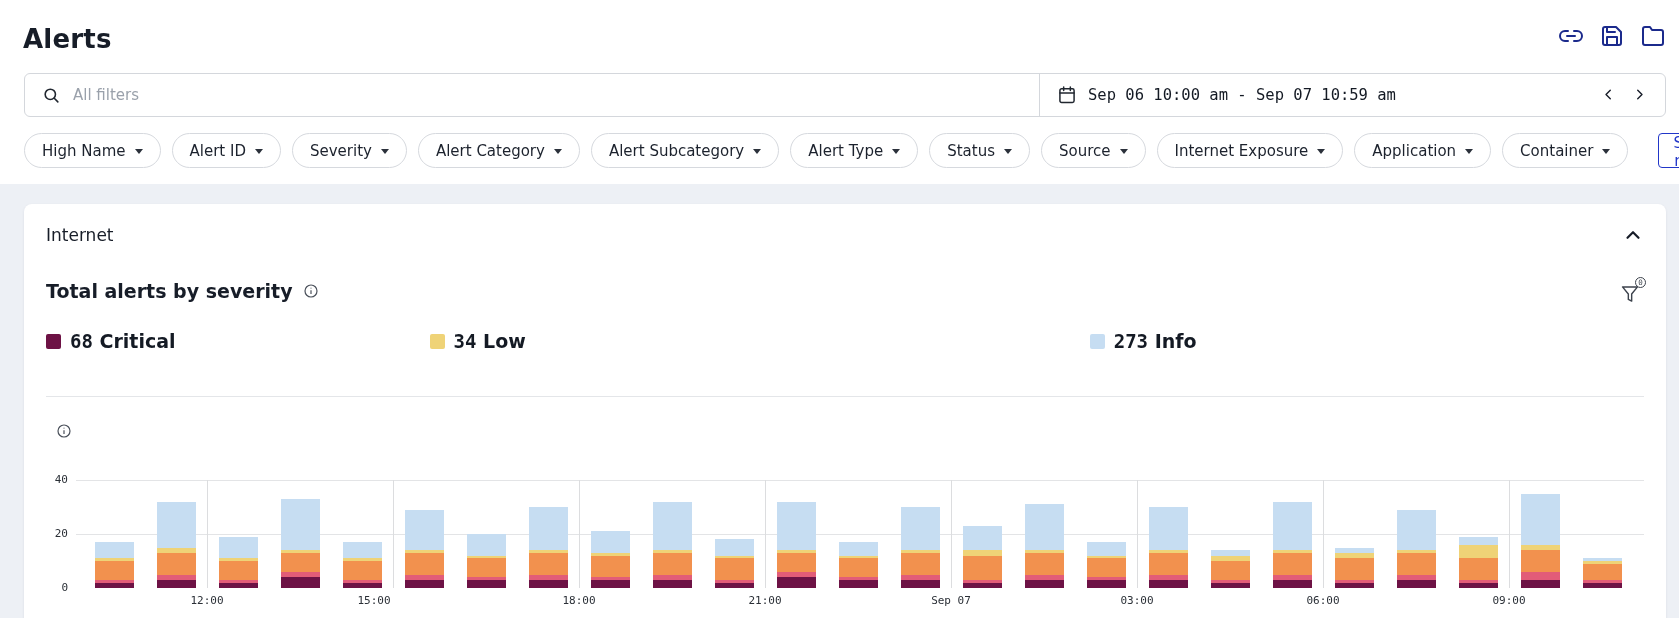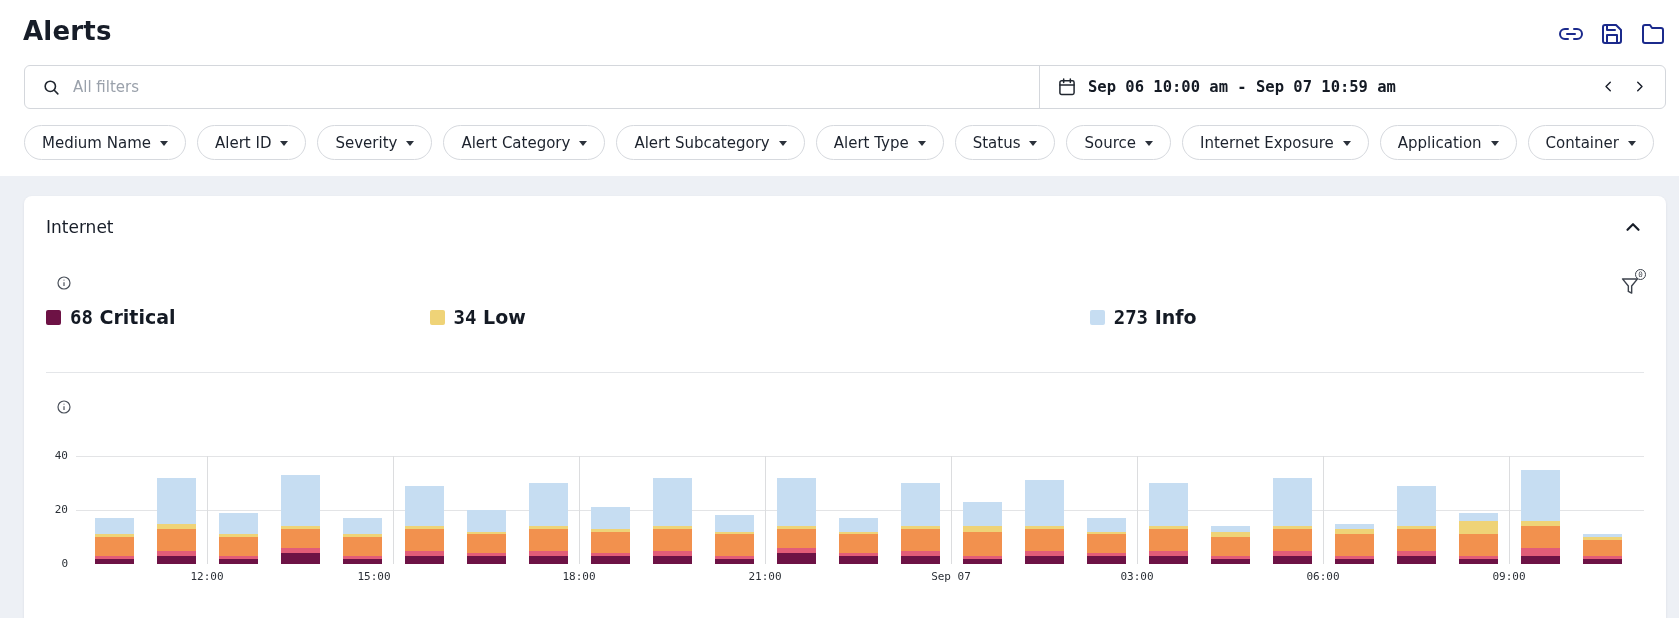--- a/index.html
+++ b/index.html
@@ -2,37 +2,37 @@
 <html><head>
 <meta charset="utf-8">
 <style>
   * { margin:0; padding:0; box-sizing:border-box; }
   html,body { width:1679px; height:618px; overflow:hidden; background:#edf0f5;
     font-family:"DejaVu Sans", sans-serif; color:#171d28; }
   .num { font-family:"DejaVu Sans Mono", monospace; }
 
   
   .tophdr { background:#ffffff; padding-bottom:16px; }
-  .title-row { display:flex; align-items:flex-end; padding:16px 8px 0 23px; position:relative; }
+  .title-row { display:flex; align-items:flex-start; padding:24px 8px 0 23px; position:relative; }
   .page-title { font-size:26px; font-weight:bold; letter-spacing:.2px; }
   .hdr-icons { margin-left:auto; display:flex; gap:17px; padding-right:6px; }
   .hdr-icons .icbtn { width:24px; height:24px; background:none; border:none; cursor:pointer; padding:0; }
   .hdr-icons svg { width:24px; height:24px; stroke:#1b2a8c; fill:none; stroke-width:2;
     stroke-linecap:round; stroke-linejoin:round; }
 
   
   .filter-row { margin:19px 13px 0 24px; height:44px; border:1px solid #d4d7dc; border-radius:6px;
     background:#fff; display:flex; align-items:stretch; }
   .search-part { flex:1; display:flex; align-items:center; padding-left:17px; gap:12px; }
   .search-part svg { width:19px; height:19px; stroke:#20262f; fill:none; stroke-width:2;
     stroke-linecap:round; }
   .search-input { border:none; outline:none; flex:1; font-size:15px; font-family:inherit; color:#171d28; }
   .search-input::placeholder { color:#9aa1ab; }
   .date-part { width:626px; border-left:1px solid #d4d7dc; display:flex; align-items:center;
-    padding:0 17px; gap:11px; cursor:pointer;font-weight:bold; }
+    padding:0 17px; gap:11px; cursor:pointer; }
   .date-part .cal svg { width:20px; height:20px; stroke:#20262f; fill:none; stroke-width:1.8;
     stroke-linecap:round; stroke-linejoin:round; display:block; }
   .date-text { font-size:15.5px; color:#141a24; }
   .date-nav { margin-left:auto; display:flex; gap:13px; }
   .date-nav button { background:none; border:none; cursor:pointer; width:18px; height:18px; padding:0; }
   .date-nav svg { width:17px; height:17px; stroke:#1a1f2b; fill:none; stroke-width:2;
     stroke-linecap:round; stroke-linejoin:round; }
 
   
   .chips-row { margin:16px 13px 0 24px; display:flex; align-items:center; gap:11px; }
@@ -57,21 +57,21 @@
   .sev-row { margin-top:32px; display:flex; align-items:center; }
   .sec-title { font-size:19px; font-weight:bold; }
   .info-ic { margin-left:10px; width:16px; height:16px; cursor:pointer; }
   .info-ic svg { width:16px; height:16px; stroke:#4a505a; fill:none; stroke-width:1.8; display:block; }
   .funnel-wrap { margin-left:auto; position:relative; width:24px; height:26px; cursor:pointer; }
   .funnel-wrap svg { width:20px; height:20px; stroke:#3c424c; fill:none; stroke-width:1.7;
     stroke-linejoin:round; position:absolute; left:0; bottom:0; }
   .funnel-badge { position:absolute; right:-2px; top:-1px; width:11px; height:11px; border:1.3px solid #3c424c;
     border-radius:50%; background:#fff; font-size:7.5px; line-height:9px; text-align:center; color:#3c424c; }
 
-  .legend-row { margin-top:10px; display:grid; grid-template-columns:24% 22.5% 25.5% 1fr auto;
+  .legend-row { margin-top:26px; display:grid; grid-template-columns:24% 22.5% 25.5% 1fr auto;
     align-items:center;text-align:center; }
   .legend-item { display:flex; align-items:center; cursor:pointer; }
   .legend-item:last-child { justify-content:flex-end; }
   .legend-sq { width:15px; height:15px; border-radius:2px; margin-right:9px; flex:none; }
   .legend-txt { font-size:19px; font-weight:bold; color:#141a24; }
 
   .divider { margin-top:44px; height:1px; background:#e4e6e9; }
   .time-row { margin-top:26px; display:flex; align-items:center; }
 
   
@@ -141,21 +141,21 @@
           <svg viewBox="0 0 24 24">
             <polyline points="9.5 6 15.5 12 9.5 18"></polyline>
             </svg>
         </button>
       </span>
     </div>
   </div>
 
   <div class="chips-row">
     <span id="chips-mount" style="display:contents"><button class="chip">
-          <span>Medium Name</span>
+          <span>High Name</span>
           <span class="caret"></span>
         </button><button class="chip">
           <span>Alert ID</span>
           <span class="caret"></span>
         </button><button class="chip">
           <span>Severity</span>
           <span class="caret"></span>
         </button><button class="chip">
           <span>Alert Category</span>
           <span class="caret"></span>
@@ -191,20 +191,21 @@
   <div class="overview-row">
     <div class="overview-title">Internet</div>
     <button class="collapse-btn">
       <svg viewBox="0 0 24 24">
         <polyline points="6 15 12 9 18 15"></polyline>
         </svg>
     </button>
   </div>
 
   <div class="sev-row">
+    <div class="sec-title">Total alerts by severity</div>
     <span class="info-ic">
       <svg viewBox="0 0 24 24">
           <circle cx="12" cy="12" r="9"></circle>
       <line x1="12" y1="11" x2="12" y2="16.5"></line>
           <line x1="12" y1="7.2" x2="12" y2="8.2"></line>
         </svg>
     </span>
     <span class="funnel-wrap">
       <svg viewBox="0 0 24 24">
         <polygon points="21 3.5 3 3.5 10 12 10 18.5 14 20.5 14 12 21 3.5"></polygon>

